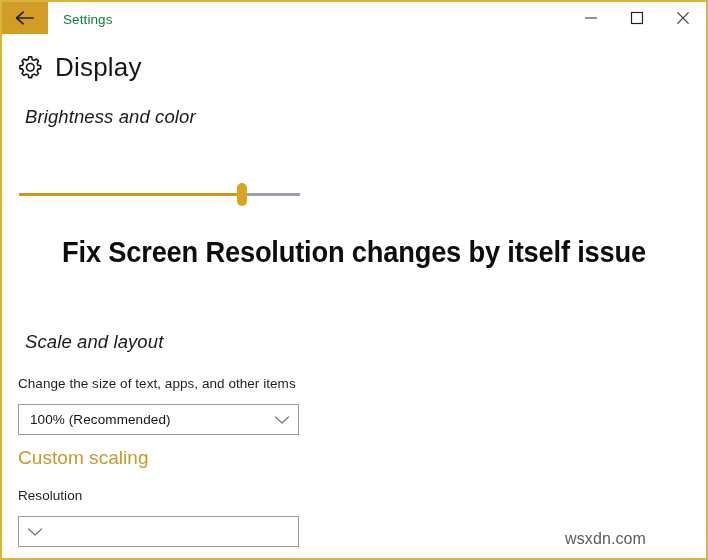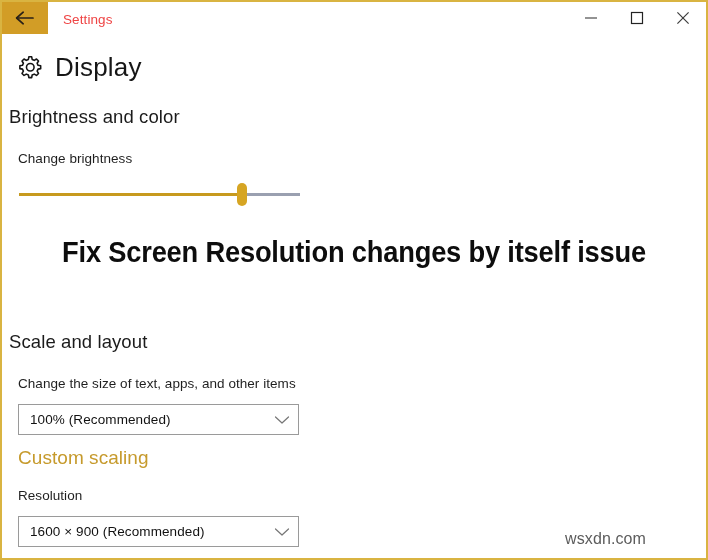--- a/index.html
+++ b/index.html
@@ -48,21 +48,21 @@
     flex: 0 0 auto;
     cursor: pointer;
   }
   #back-button svg { display: block; }
   #title-text {
     flex: 0 0 auto;
     margin-left: 15px;
     display: flex;
     align-items: center;
     font-size: 13.5px;
-    color: #ef4444;
+    color: #15803d;
     letter-spacing: 0.1px;
   }
   #titlebar-spacer { flex: 1 1 auto; }
   .winctl {
     width: 46px;
     height: 32px;
     display: flex;
     align-items: center;
     justify-content: center;
     flex: 0 0 auto;
@@ -91,25 +91,26 @@
     margin-left: 12px;
     font-size: 26px;
     font-weight: 400;
     color: #161616;
     letter-spacing: 0.2px;
     line-height: 1;
   }
 
   .section-heading {
     position: absolute;
-    left: 7px;
+    left: 23px;
     font-size: 18.5px;
     font-weight: 400;
     color: #1b1b1b;
     letter-spacing: 0.1px;
+    font-style: italic;
   }
   #heading-brightness { top: 70px; }
   #heading-scale { top: 295px; }
 
   .field-label {
     position: absolute;
     left: 16px;
     font-size: 13.5px;
     color: #1f1f1f;
     letter-spacing: 0.05px;
@@ -273,21 +274,20 @@
         <svg id="gear-icon" viewBox="0 0 24 24">
           <path fill="none" stroke="#141414" stroke-width="1.45" stroke-linejoin="round" d="M13.55 2.6 L14.0 5.0 L15.9 5.85 L18.0 4.6 L19.85 6.45 L18.6 8.55 L19.45 10.45 L21.85 10.9 L21.85 13.5 L19.45 13.95 L18.6 15.85 L19.85 17.95 L18.0 19.8 L15.9 18.55 L14.0 19.4 L13.55 21.8 L10.95 21.8 L10.5 19.4 L8.6 18.55 L6.5 19.8 L4.65 17.95 L5.9 15.85 L5.05 13.95 L2.65 13.5 L2.65 10.9 L5.05 10.45 L5.9 8.55 L4.65 6.45 L6.5 4.6 L8.6 5.85 L10.5 5.0 L10.95 2.6 Z"></path>
           <circle cx="12.25" cy="12.2" r="3.5" fill="none" stroke="#141414" stroke-width="1.45"></circle>
         </svg>
       </span>
       <span id="page-title">Display</span>
     </div>
 
     <div class="section-heading" id="heading-brightness">Brightness and color</div>
 
-    <div class="field-label" id="label-change-brightness">Change brightness</div>
 
     <div id="brightness-slider">
       <div id="slider-track-empty"></div>
       <div id="slider-track-fill"></div>
       <div id="slider-thumb"></div>
     </div>
 
     <div id="headline">Fix Screen Resolution changes by itself issue</div>
 
     <div class="section-heading" id="heading-scale">Scale and layout</div>
@@ -301,21 +301,20 @@
           <path d="M1.5 2 L8 8 L14.5 2" fill="none" stroke="#767676" stroke-width="1.2" stroke-linecap="round" stroke-linejoin="round"></path>
         </svg>
       </span>
     </div>
 
     <div id="custom-scaling-link">Custom scaling</div>
 
     <div class="field-label" id="label-resolution">Resolution</div>
 
     <div class="combobox" id="combo-resolution">
-      <span class="combo-value">1600 × 900 (Recommended)</span>
       <span class="combo-arrow">
         <svg width="16" height="10" viewBox="0 0 16 10">
           <path d="M1.5 2 L8 8 L14.5 2" fill="none" stroke="#767676" stroke-width="1.2" stroke-linecap="round" stroke-linejoin="round"></path>
         </svg>
       </span>
     </div>
 
     <div id="watermark">wsxdn.com</div>
 
   </div>

